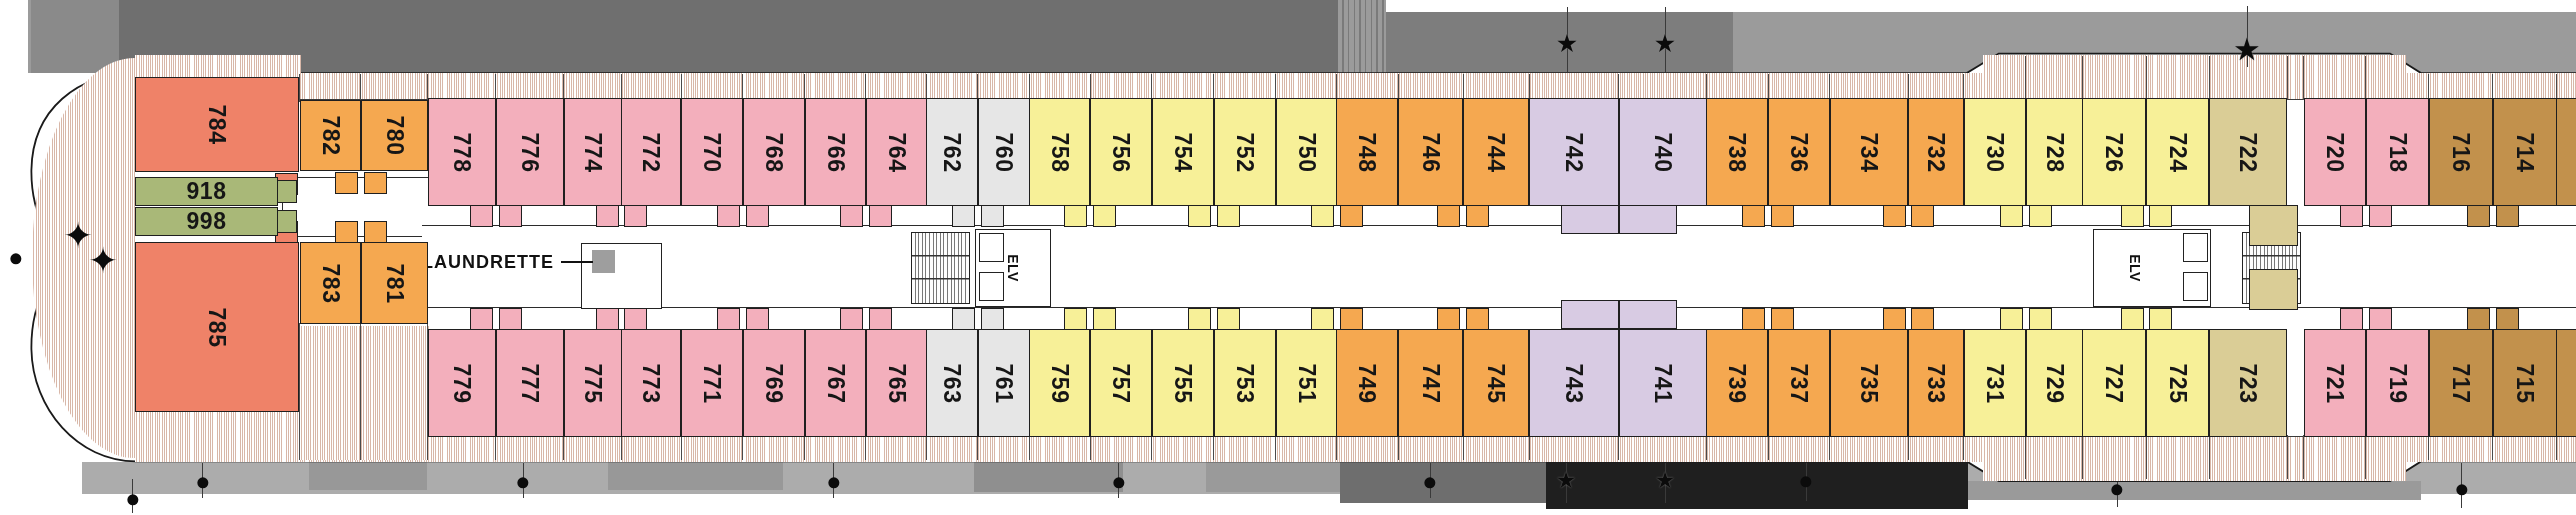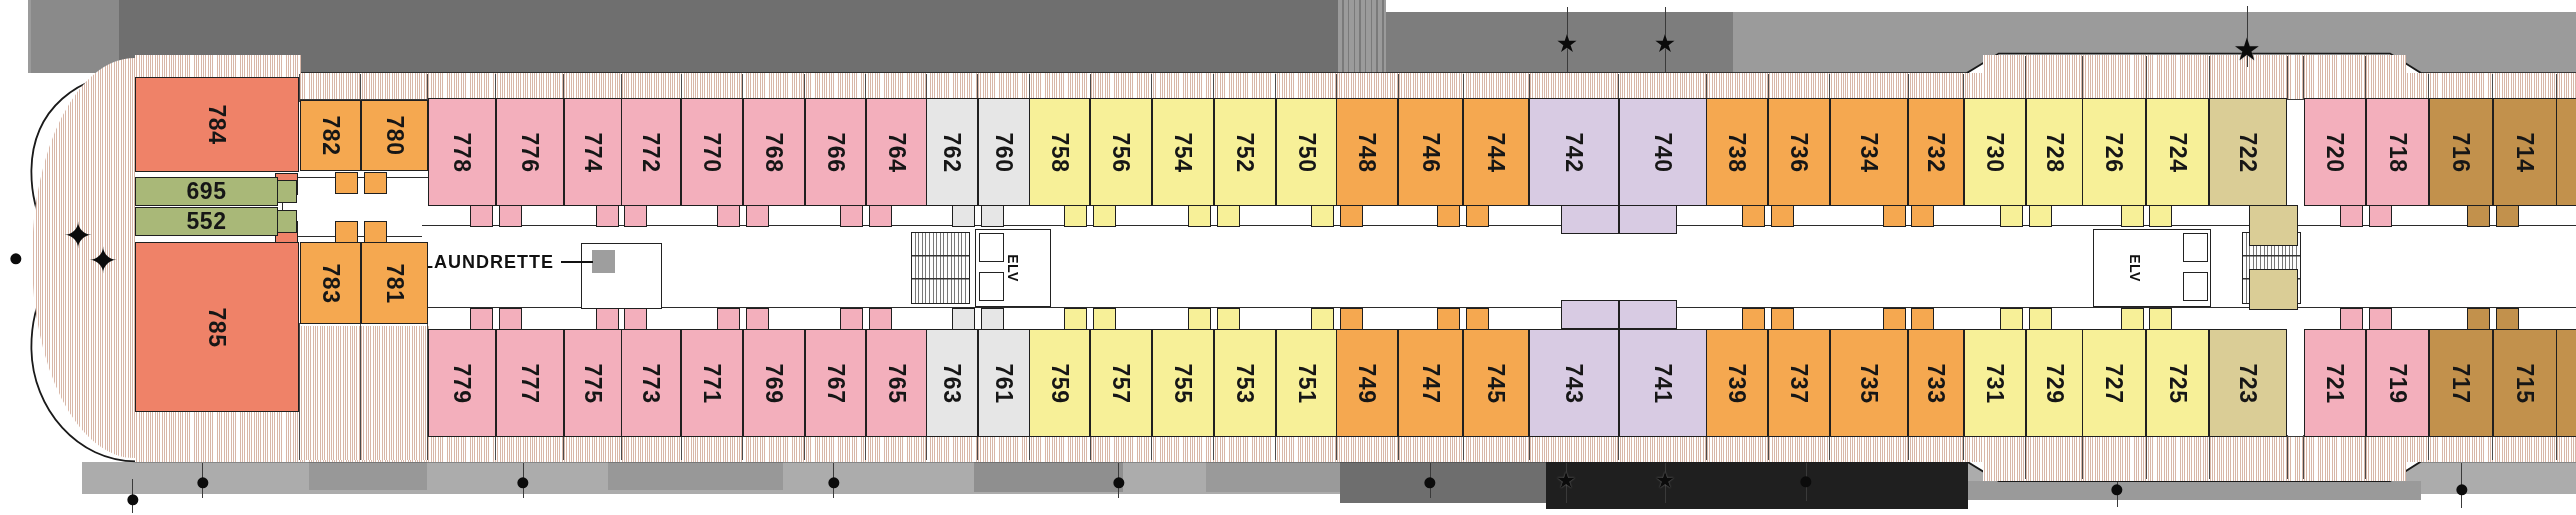--- a/index.html
+++ b/index.html
@@ -535,24 +535,24 @@
       <div class="cab c-brown" style="left: 2429px; top: 329px; width: 64px; height: 108px;">
         <span class="num">717</span>
       </div>
       <div class="cab c-brown" style="left: 2493px; top: 329px; width: 64px; height: 108px;">
         <span class="num">715</span>
       </div>
       <div class="cab c-brown" style="left: 2556px; top: 329px; width: 64px; height: 108px;">
         <span class="num">711</span>
       </div>
       <div class="cab c-green" style="left: 135px; top: 177px; width: 143px; height: 29px;">
-        <span class="num horiz">695</span>
+        <span class="num horiz">918</span>
       </div>
       <div class="cab c-green" style="left: 135px; top: 207px; width: 143px; height: 29px;">
-        <span class="num horiz">552</span>
+        <span class="num horiz">998</span>
       </div>
     </div>
   <div id="deco">
       <div class="dline" style="left: 1567px; top: 7.2px; height: 65px;"></div>
       <div class="star" style="left: 1567px; top: 43px; font-size: 25px;">★</div>
       <div class="dline" style="left: 1665px; top: 7.2px; height: 65px;"></div>
       <div class="star" style="left: 1665px; top: 43px; font-size: 25px;">★</div>
       <div class="dline" style="left: 2247px; top: 6.2px; height: 61px;"></div>
       <div class="star" style="left: 2247px; top: 49px; font-size: 31px;">★</div>
       <div class="dline" style="left: 202px; top: 463px; height: 35px;"></div>

